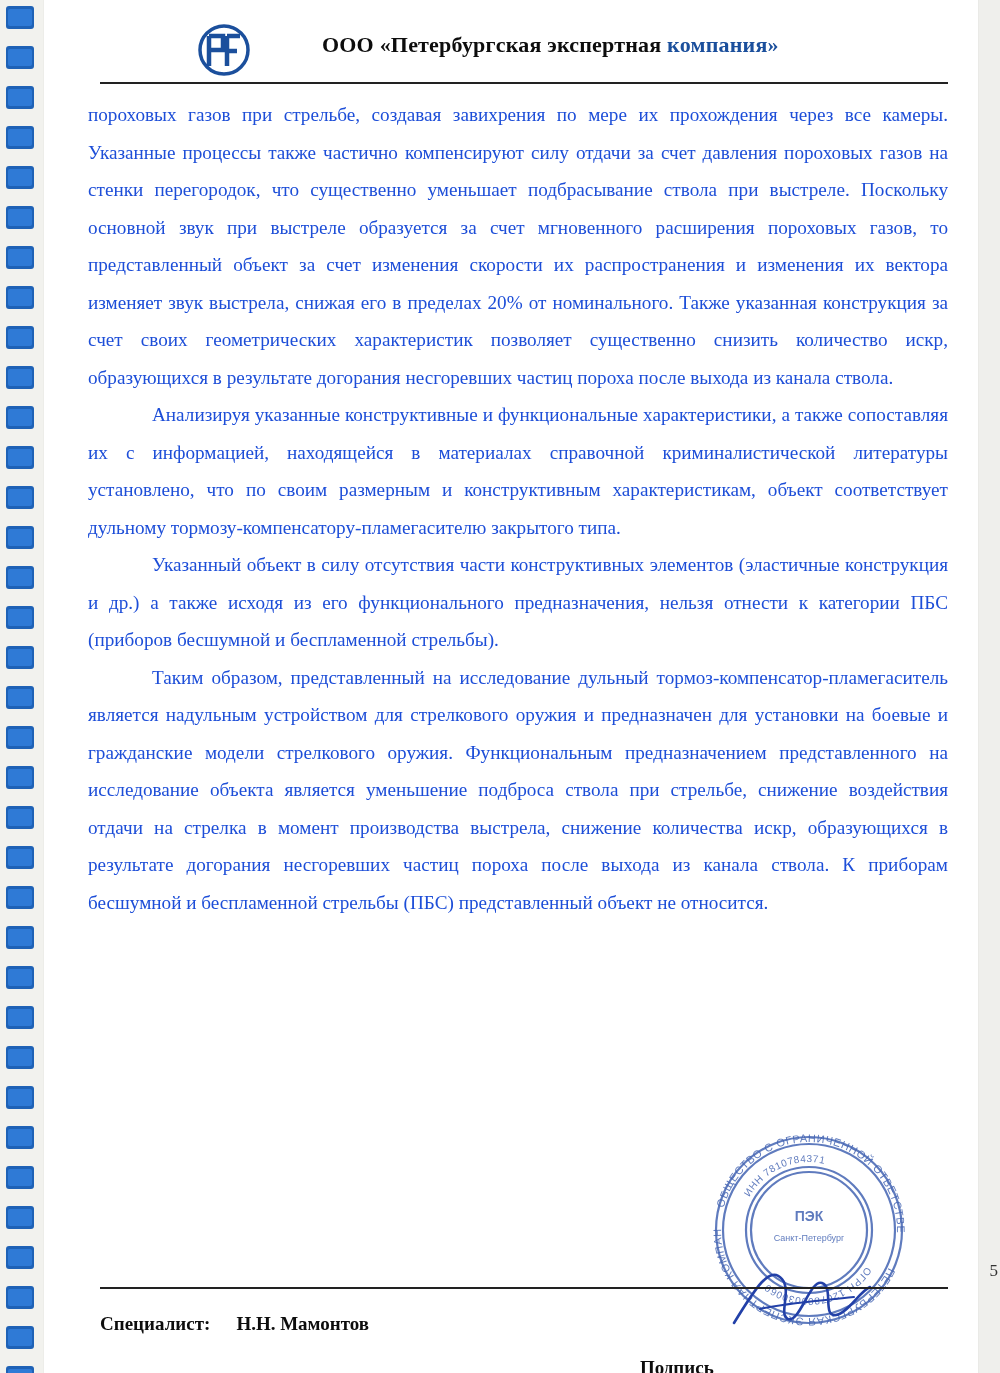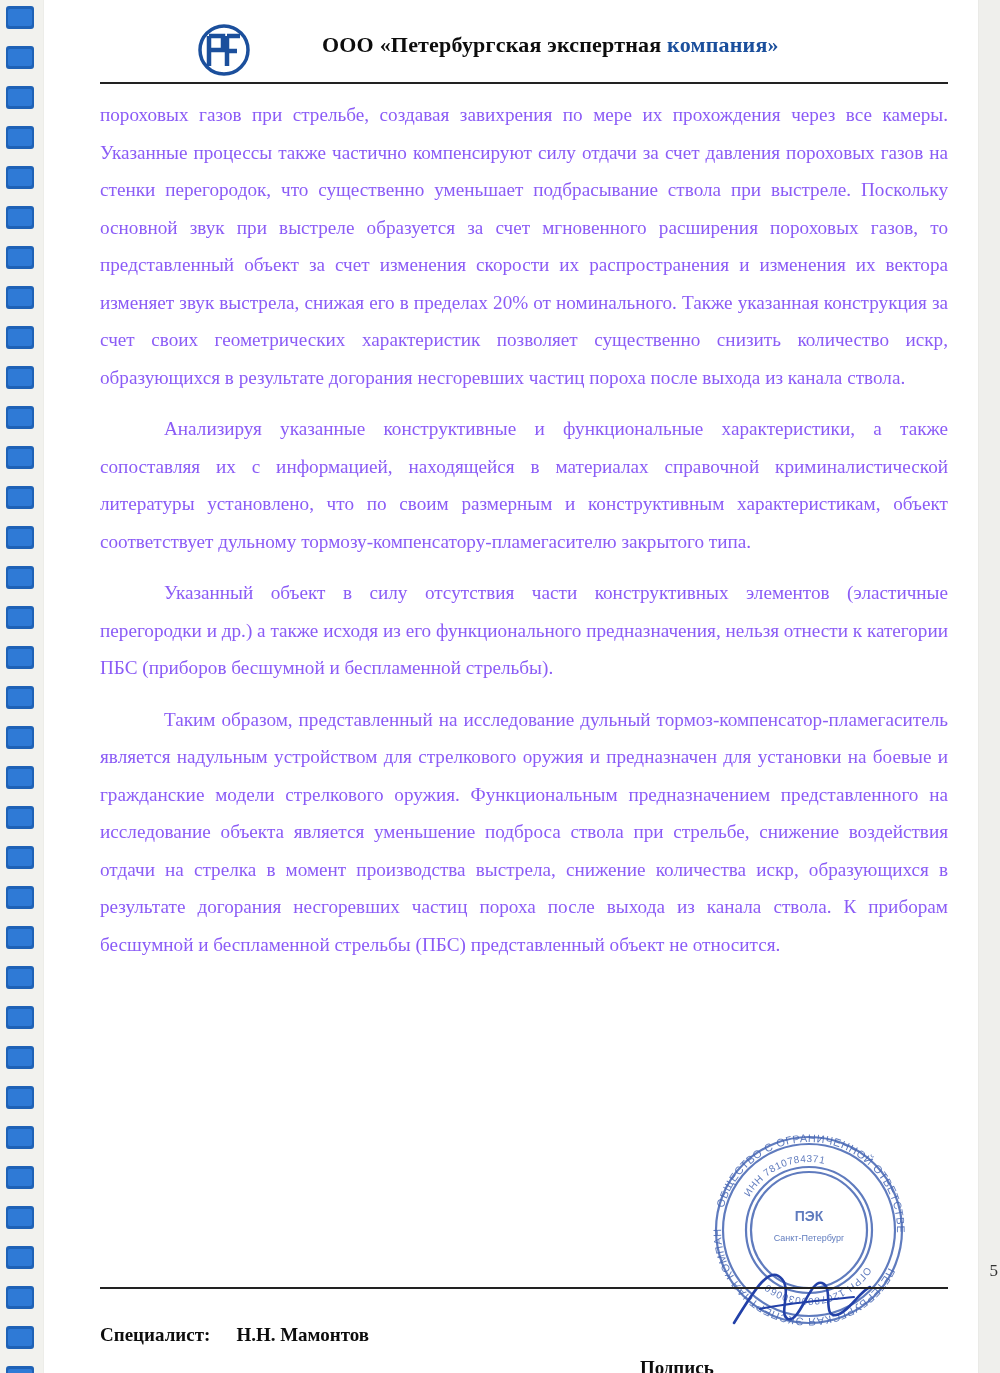--- a/index.html
+++ b/index.html
@@ -100,35 +100,34 @@
     left: 100px;
     top: 82px;
     right: 52px;
     height: 2px;
     background: #222;
   }
 
   
   .doc-body {
     position: absolute;
-    left: 100px;
+    left: 88px;
     top: 96px;
     right: 52px;
     font-size: 19.2px;
     line-height: 37.5px;
-    color: #8b5cf6;
+    color: #1d4ed8;
     text-align: justify;
   }
   .doc-body p {
     margin: 0 0 0 0;
     text-indent: 0;
   }
   .doc-body p.indent {
     text-indent: 64px;
-    margin-top: 14px;
   }
 
   
   .footer-rule {
     position: absolute;
     left: 100px;
     bottom: 84px;
     right: 52px;
     height: 2px;
     background: #222;
@@ -141,21 +140,20 @@
     height: 40px;
     font-weight: bold;
     font-size: 19px;
     color: #0d0d0d;
   }
   .footer-left {
     position: absolute;
     left: 0;
     top: 8px;
     white-space: nowrap;
-    margin-top: 11px;
   }
   .footer-left .spec-label { margin-right: 26px; }
   .footer-right {
     position: absolute;
     left: 540px;
     top: 8px;
     white-space: nowrap;
     margin-top: 44px;
   }
   .sign-line {
@@ -253,21 +251,21 @@
     </div>
     <div class="company-name">
       <span>ООО </span><span>«Петербургская экспертная </span><span class="blue">компания»</span>
     </div>
   </div>
   <div class="header-rule"></div>
 
   <div class="doc-body">
     <p>пороховых газов при стрельбе, создавая завихрения по мере их прохождения через все камеры. Указанные процессы также частично компенсируют силу отдачи за счет давления пороховых газов на стенки перегородок, что существенно уменьшает подбрасывание ствола при выстреле. Поскольку основной звук при выстреле образуется за счет мгновенного расширения пороховых газов, то представленный объект за счет изменения скорости их распространения и изменения их вектора изменяет звук выстрела, снижая его в пределах 20% от номинального. Также указанная конструкция за счет своих геометрических характеристик позволяет существенно снизить количество искр, образующихся в результате догорания несгоревших частиц пороха после выхода из канала ствола.</p>
     <p class="indent">Анализируя указанные конструктивные и функциональные характеристики, а также сопоставляя их с информацией, находящейся в материалах справочной криминалистической литературы установлено, что по своим размерным и конструктивным характеристикам, объект соответствует дульному тормозу-компенсатору-пламегасителю закрытого типа.</p>
-    <p class="indent">Указанный объект в силу отсутствия части конструктивных элементов (эластичные перегородки и др.) а также исходя из его функционального предназначения, нельзя отнести к категории ПБС (приборов бесшумной и беспламенной стрельбы).</p>
+    <p class="indent">Указанный объект в силу отсутствия части конструктивных элементов (эластичные конструкция и др.) а также исходя из его функционального предназначения, нельзя отнести к категории ПБС (приборов бесшумной и беспламенной стрельбы).</p>
     <p class="indent">Таким образом, представленный на исследование дульный тормоз-компенсатор-пламегаситель является надульным устройством для стрелкового оружия и предназначен для установки на боевые и гражданские модели стрелкового оружия. Функциональным предназначением представленного на исследование объекта является уменьшение подброса ствола при стрельбе, снижение воздействия отдачи на стрелка в момент производства выстрела, снижение количества искр, образующихся в результате догорания несгоревших частиц пороха после выхода из канала ствола. К приборам бесшумной и беспламенной стрельбы (ПБС) представленный объект не относится.</p>
   </div>
 
   <div class="stamp">
     <svg width="218" height="218" viewBox="0 0 218 218">
       <defs>
         <path id="arcOuter" d="M 109,109 m -88,0 a 88,88 0 1,1 176,0" fill="none"></path>
         <path id="arcOuterB" d="M 109,109 m 88,0 a 88,88 0 1,1 -176,0" fill="none"></path>
         <path id="arcInner" d="M 109,109 m -68,0 a 68,68 0 1,1 136,0" fill="none"></path>
         <path id="arcInnerB" d="M 109,109 m 68,0 a 68,68 0 1,1 -136,0" fill="none"></path>

